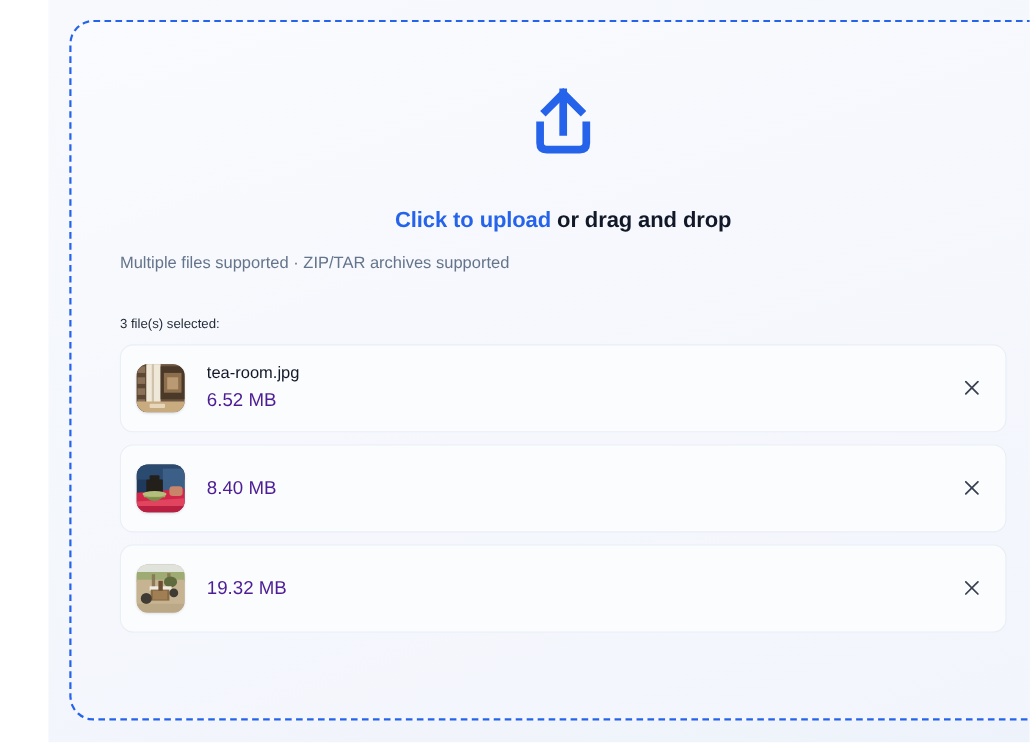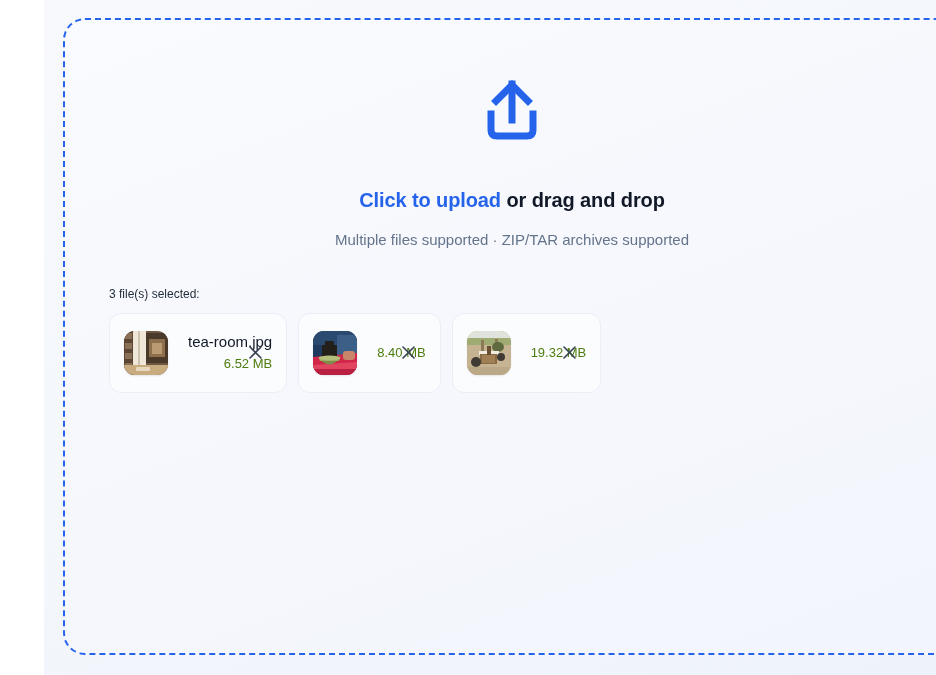--- a/index.html
+++ b/index.html
@@ -65,41 +65,41 @@
     color: #111827;
     letter-spacing: -0.1px;
     line-height: 1.2;
   }
   .headline .accent {
     color: #2563eb;
   }
 
   .subline {
     margin-top: 18px;
-    text-align: center;
+    text-align: left;
     font-size: 15px;
     font-weight: normal;
     color: #64748b;
     line-height: 1.3;
   }
 
   
   .selected-label {
     margin-top: 37px;
     margin-left: 0px;
     font-size: 12px;
     color: #1f2937;
     line-height: 1.2;
   }
 
   .file-list {
     margin-top: 12px;
     display: flex;
+    flex-direction: column;
     gap: 11px;
-    text-align: right;
   }
 
   .file-row {
     position: relative;
     display: flex;
     align-items: center;
     height: 80px;
     box-sizing: border-box;
     background: #fbfcfe;
     border: 1px solid #eaeef5;
@@ -126,22 +126,22 @@
     gap: 7px;
     min-width: 0;
   }
   .file-name {
     font-size: 15px;
     color: #111827;
     line-height: 1.1;
     white-space: nowrap;
   }
   .file-size {
-    font-size: 13px;
-    color: #4d7c0f;
+    font-size: 17px;
+    color: #4c1d95;
     line-height: 1.1;
   }
 
   .remove-btn {
     position: absolute;
     right: 20px;
     top: 50%;
     transform: translateY(-50%);
     width: 22px;
     height: 22px;

